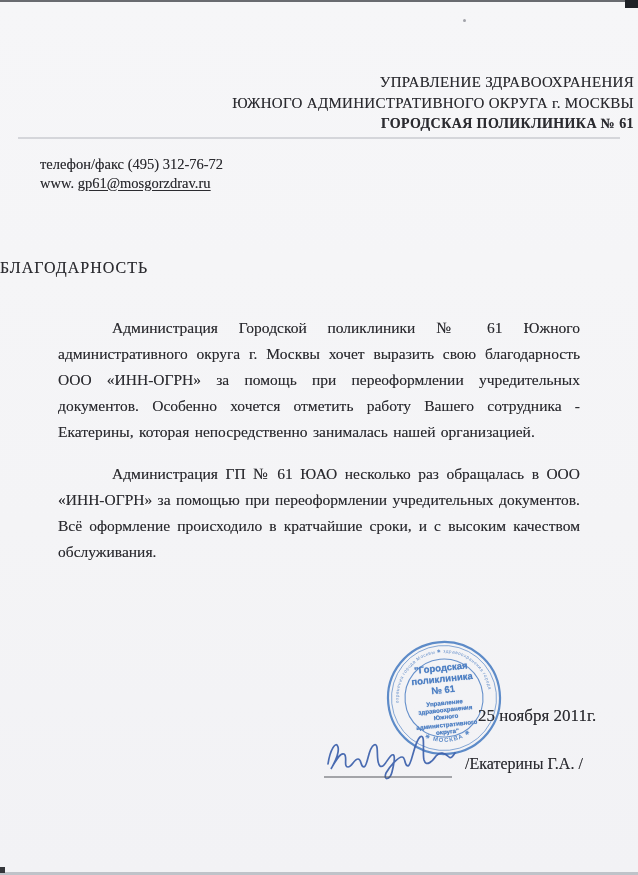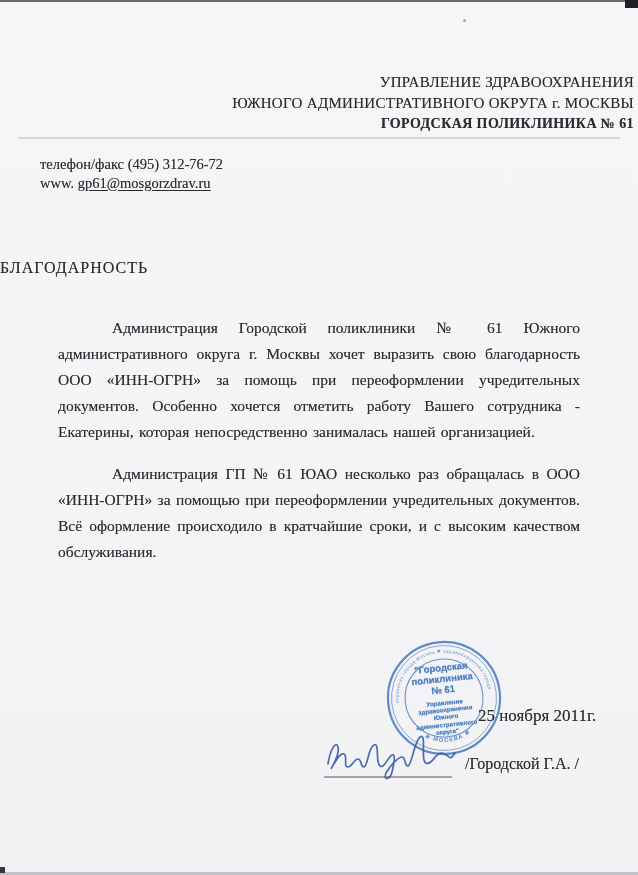--- a/index.html
+++ b/index.html
@@ -111,18 +111,18 @@
                C 30,43 32,35 36,35 C 40,35 38,43 42,43
                C 46,42 46,24 52,21 C 58,18 53,38 58,42
                C 62,45 66,33 70,31 C 74,29 72,40 70,48 C 68,56 61,57 64,49
                C 68,42 76,33 80,33 C 84,33 82,42 86,42
                C 90,41 92,18 98,13 C 104,9 100,28 102,36 C 104,43 110,38 114,32
                C 118,27 123,29 127,33 C 129,35 131,32 133,29" fill="none" stroke="#3f63ad" stroke-width="1.7" stroke-linecap="round" opacity="0.95"></path>
       <line x1="2" y1="53" x2="130" y2="53" stroke="#55565c" stroke-width="1.2"></line>
     </svg>
   </div>
 
-  <div class="signed-name soft">/Городской Г.А. /</div>
+  <div class="signed-name soft">/Екатерины Г.А. /</div>
 
   <div class="edge-bottom"></div>
   <div class="speck-bl"></div>
 
 </div>
 
 </body></html>

